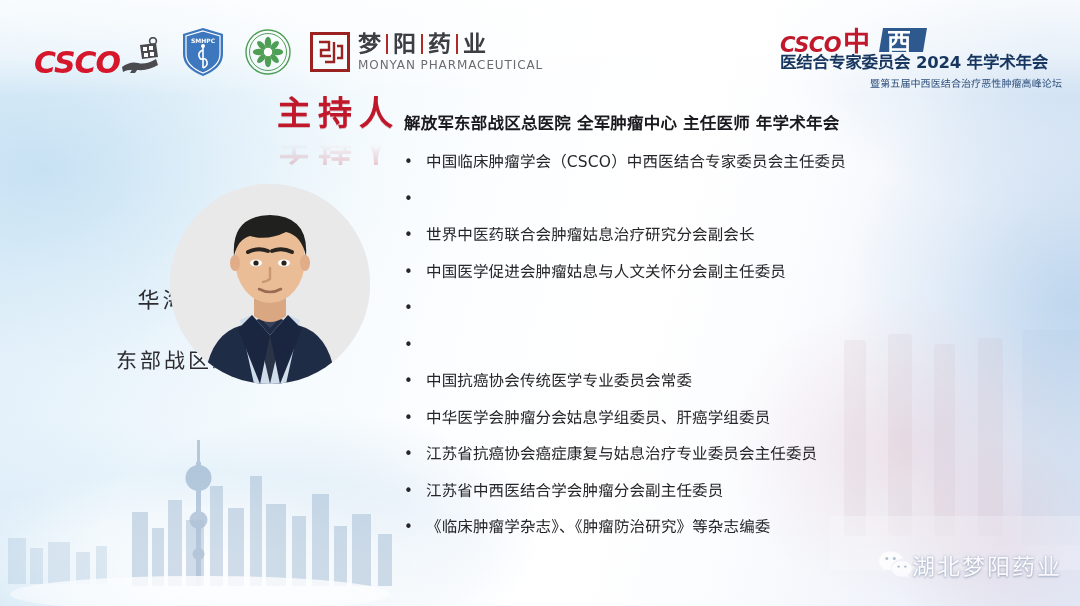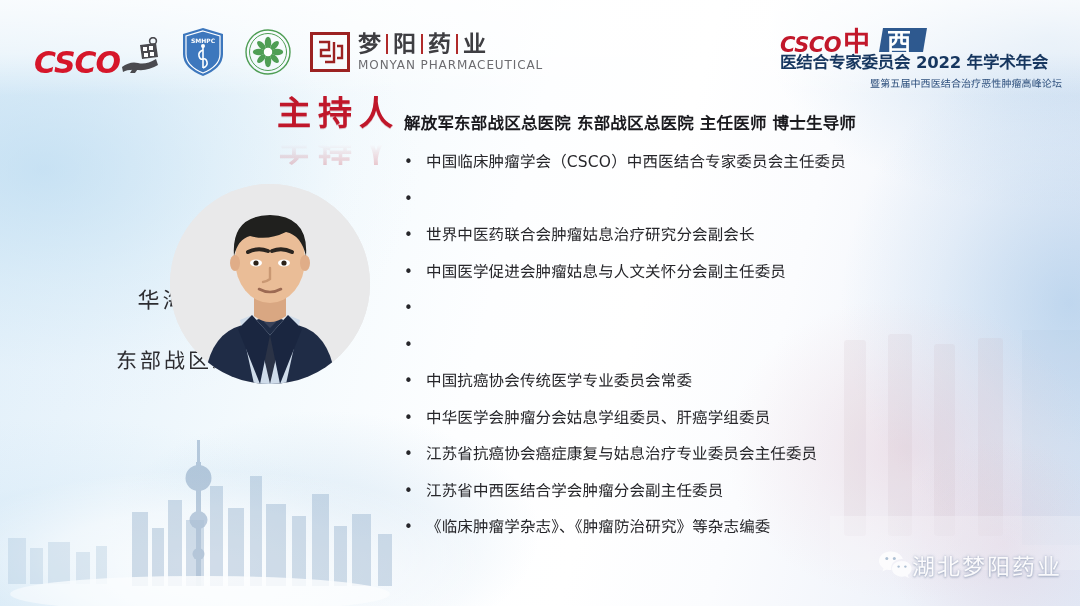--- a/index.html
+++ b/index.html
@@ -338,21 +338,21 @@
     <div class="conf-row1">
       <span class="conf-csco">CSCO</span>
       <span class="conf-zhongxi">
         <svg width="86" height="30" viewBox="0 0 86 30">
           <text x="0" y="25" font-family="DejaVu Sans, sans-serif" font-size="27" font-weight="700" fill="#c2182b">中</text>
           <path d="M40 2 L84 2 L80 26 L36 26 Z" fill="#1c4b86" opacity=".92"></path>
           <text x="44" y="24" font-family="DejaVu Sans, sans-serif" font-size="24" font-weight="700" fill="#ffffff">西</text>
         </svg>
       </span>
     </div>
-    <div class="conf-row2">医结合专家委员会 2022 年学术年会</div>
+    <div class="conf-row2">医结合专家委员会 2024 年学术年会</div>
     <div class="conf-row3">暨第五届中西医结合治疗恶性肿瘤高峰论坛</div>
   </div>
 
   <div class="left-col">
 
     <div class="host-title-wrap">
       <div class="host-title">主持人</div>
       <div class="host-title-reflect">主持人</div>
     </div>
 
@@ -390,21 +390,21 @@
         <path d="M100 84 v11 q-4 3 -7 3" stroke="#c99873" stroke-width="2.4" fill="none" stroke-linecap="round"></path>
         <path d="M89 105 q11 6 22 0" stroke="#9c6a53" stroke-width="2.6" fill="none" stroke-linecap="round"></path>
       </svg>
     </div>
 
     <div class="speaker-name">华海清教授</div>
     <div class="speaker-org">东部战区总医院</div>
   </div>
 
   <div class="right-col">
-    <div class="bio-heading">解放军东部战区总医院  东部战区总医院 主任医师 博士生导师</div>
+    <div class="bio-heading">解放军东部战区总医院  全军肿瘤中心 主任医师 年学术年会</div>
     <ul class="bio-list" id="bio-list">
         <li class="bio-item">
           <span class="bio-bullet">•</span>
           <span>中国临床肿瘤学会（CSCO）中西医结合专家委员会主任委员</span>
         </li>
         <li class="bio-item">
           <span class="bio-bullet">•</span>
         </li>
         <li class="bio-item">
           <span class="bio-bullet">•</span>

